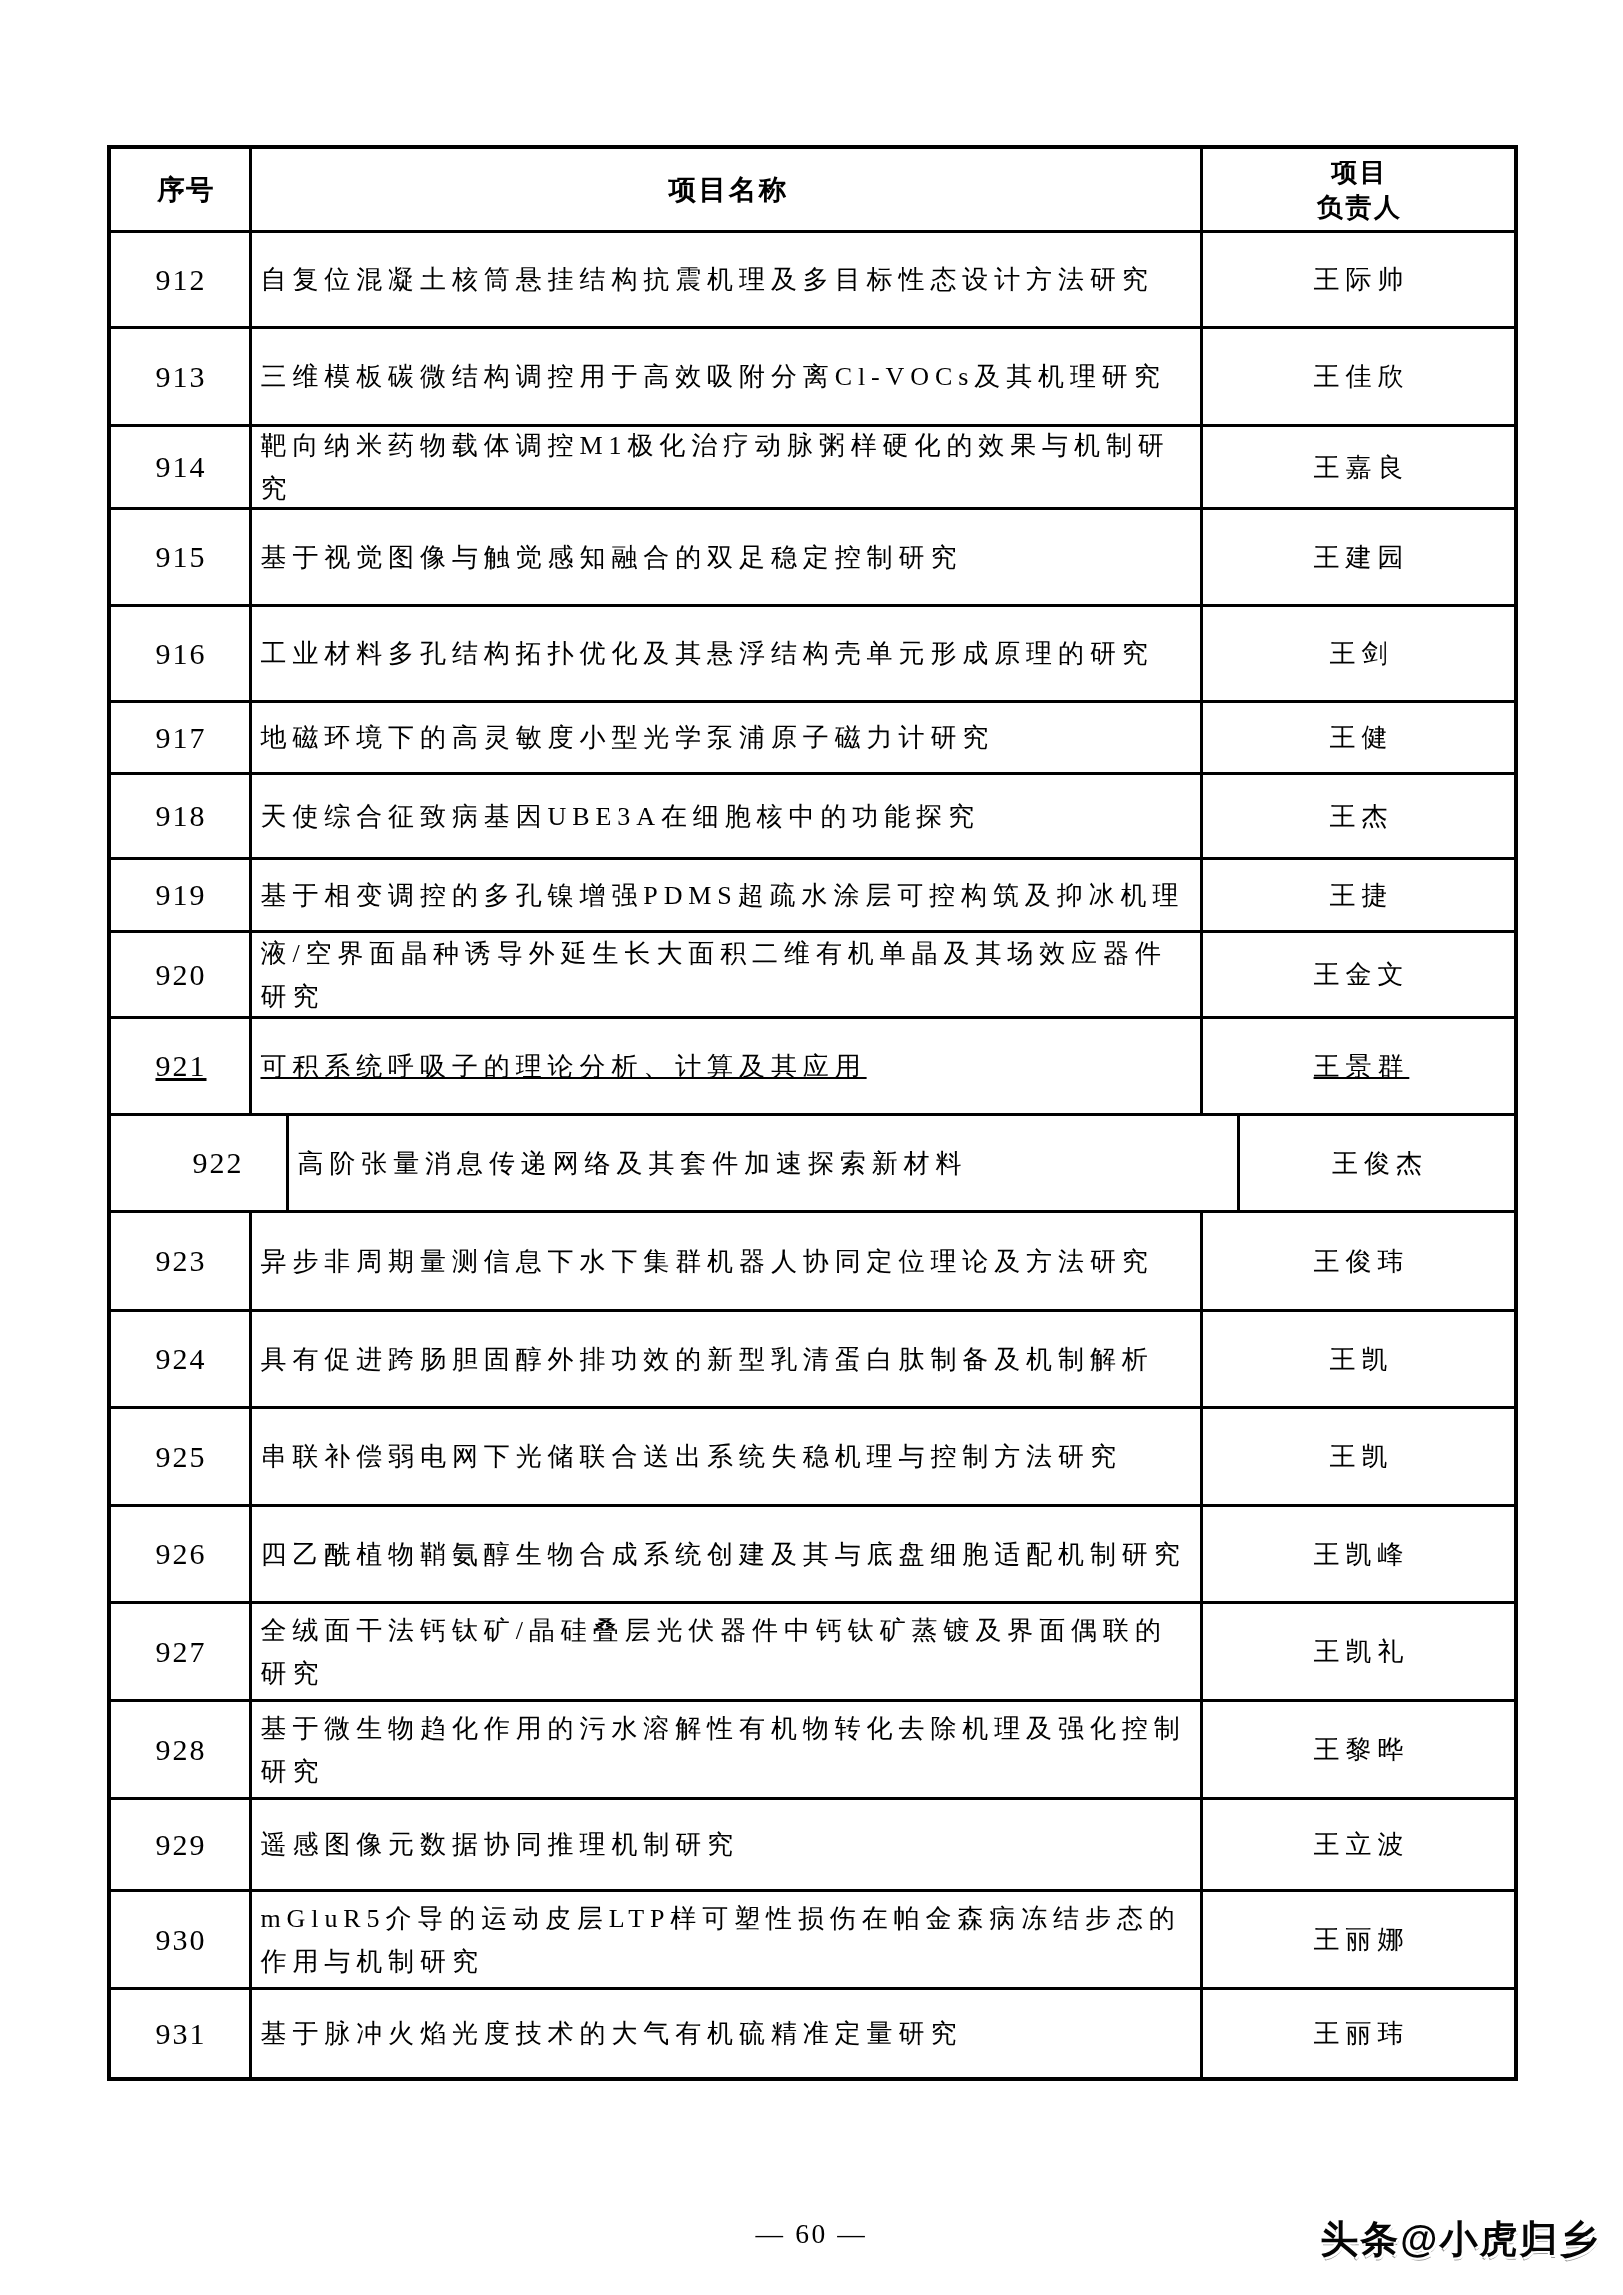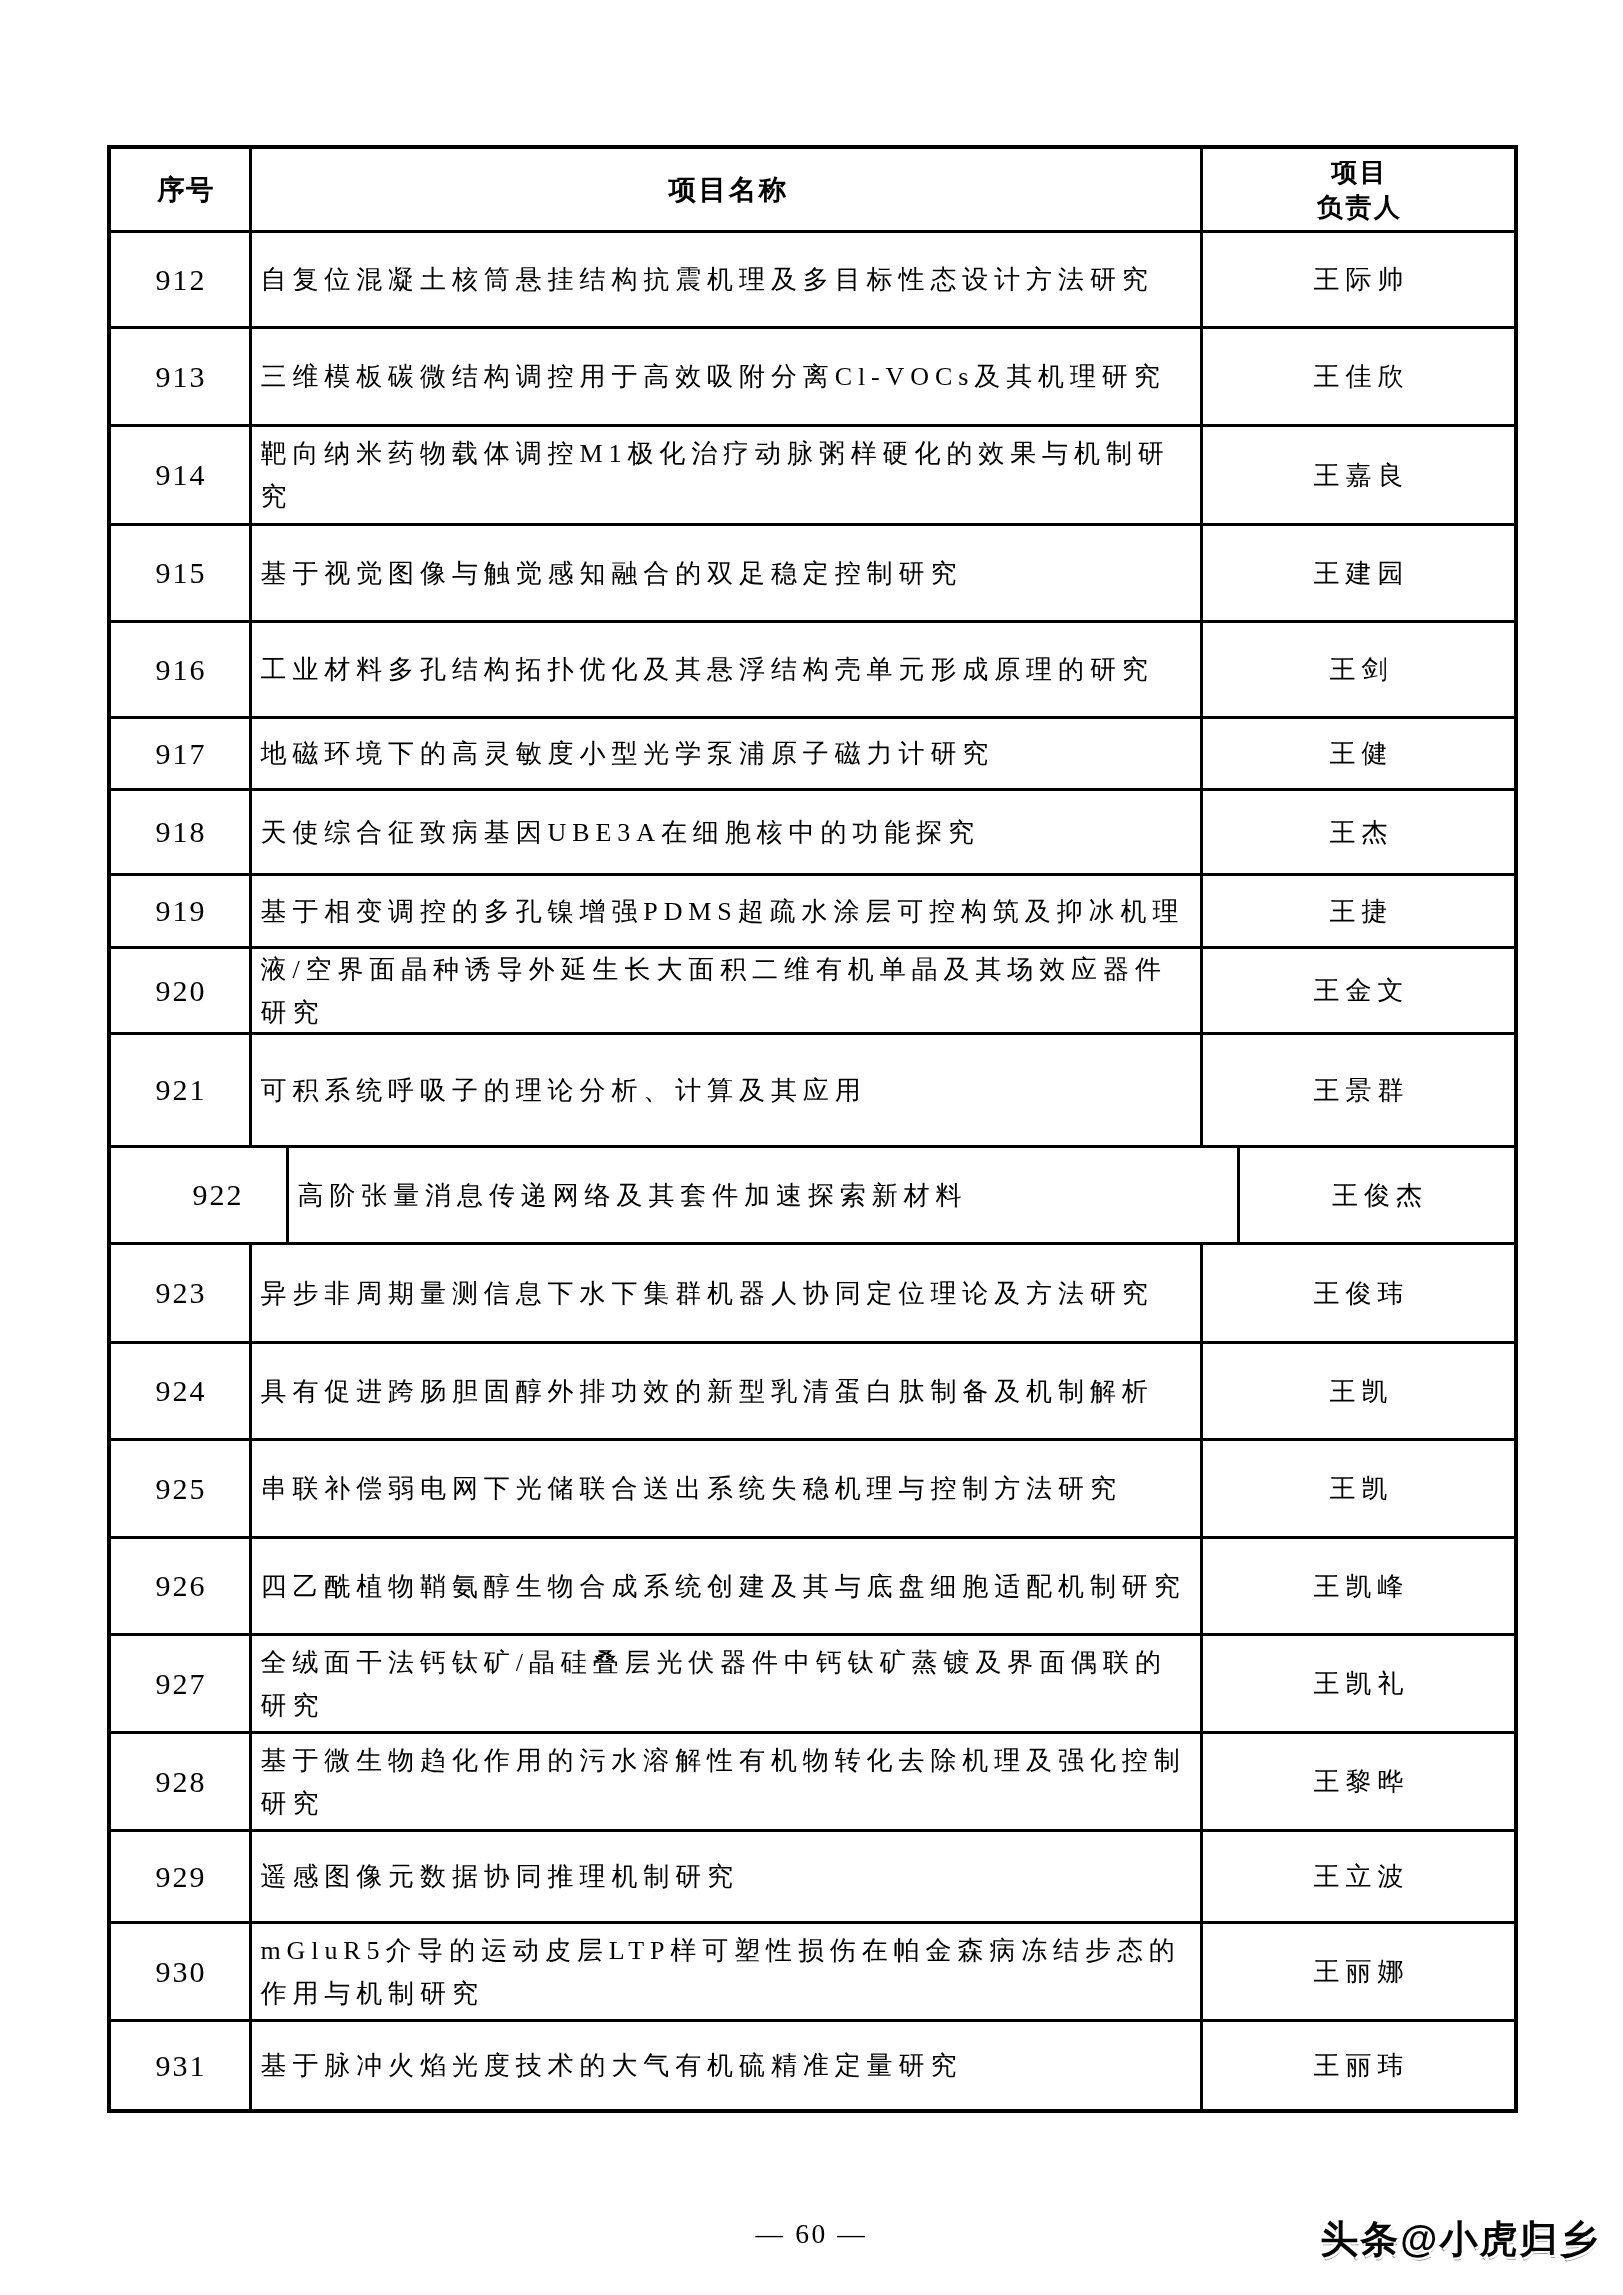--- a/index.html
+++ b/index.html
@@ -75,28 +75,28 @@
   .header-row .c3 {
     flex-direction: column;
     font-size: 26px;
     line-height: 35px;
     letter-spacing: 2.6px;
     padding-left: 2.6px;
   }
   
   #rows .trow:nth-child(1)  { height: 96px; }
   #rows .trow:nth-child(2)  { height: 98px; }
-  #rows .trow:nth-child(3)  { height: 99px; }
+  #rows .trow:nth-child(3)  { height: 83px; }
   #rows .trow:nth-child(4)  { height: 97px; }
   #rows .trow:nth-child(5)  { height: 96px; }
   #rows .trow:nth-child(6)  { height: 72px; }
   #rows .trow:nth-child(7)  { height: 85px; }
   #rows .trow:nth-child(8)  { height: 73px; }
   #rows .trow:nth-child(9)  { height: 86px; }
-  #rows .trow:nth-child(10) { height: 113px; }
+  #rows .trow:nth-child(10) { height: 97px; text-decoration: underline; }
   #rows .trow:nth-child(11) { height: 97px; padding-left: 37px; }
   #rows .trow:nth-child(12) { height: 99px; }
   #rows .trow:nth-child(13) { height: 97px; }
   #rows .trow:nth-child(14) { height: 98px; }
   #rows .trow:nth-child(15) { height: 97px; }
   #rows .trow:nth-child(16) { height: 98px; }
   #rows .trow:nth-child(17) { height: 98px; }
   #rows .trow:nth-child(18) { height: 92px; }
   #rows .trow:nth-child(19) { height: 98px; }
   #rows .trow:nth-child(20) { height: 90px; }

